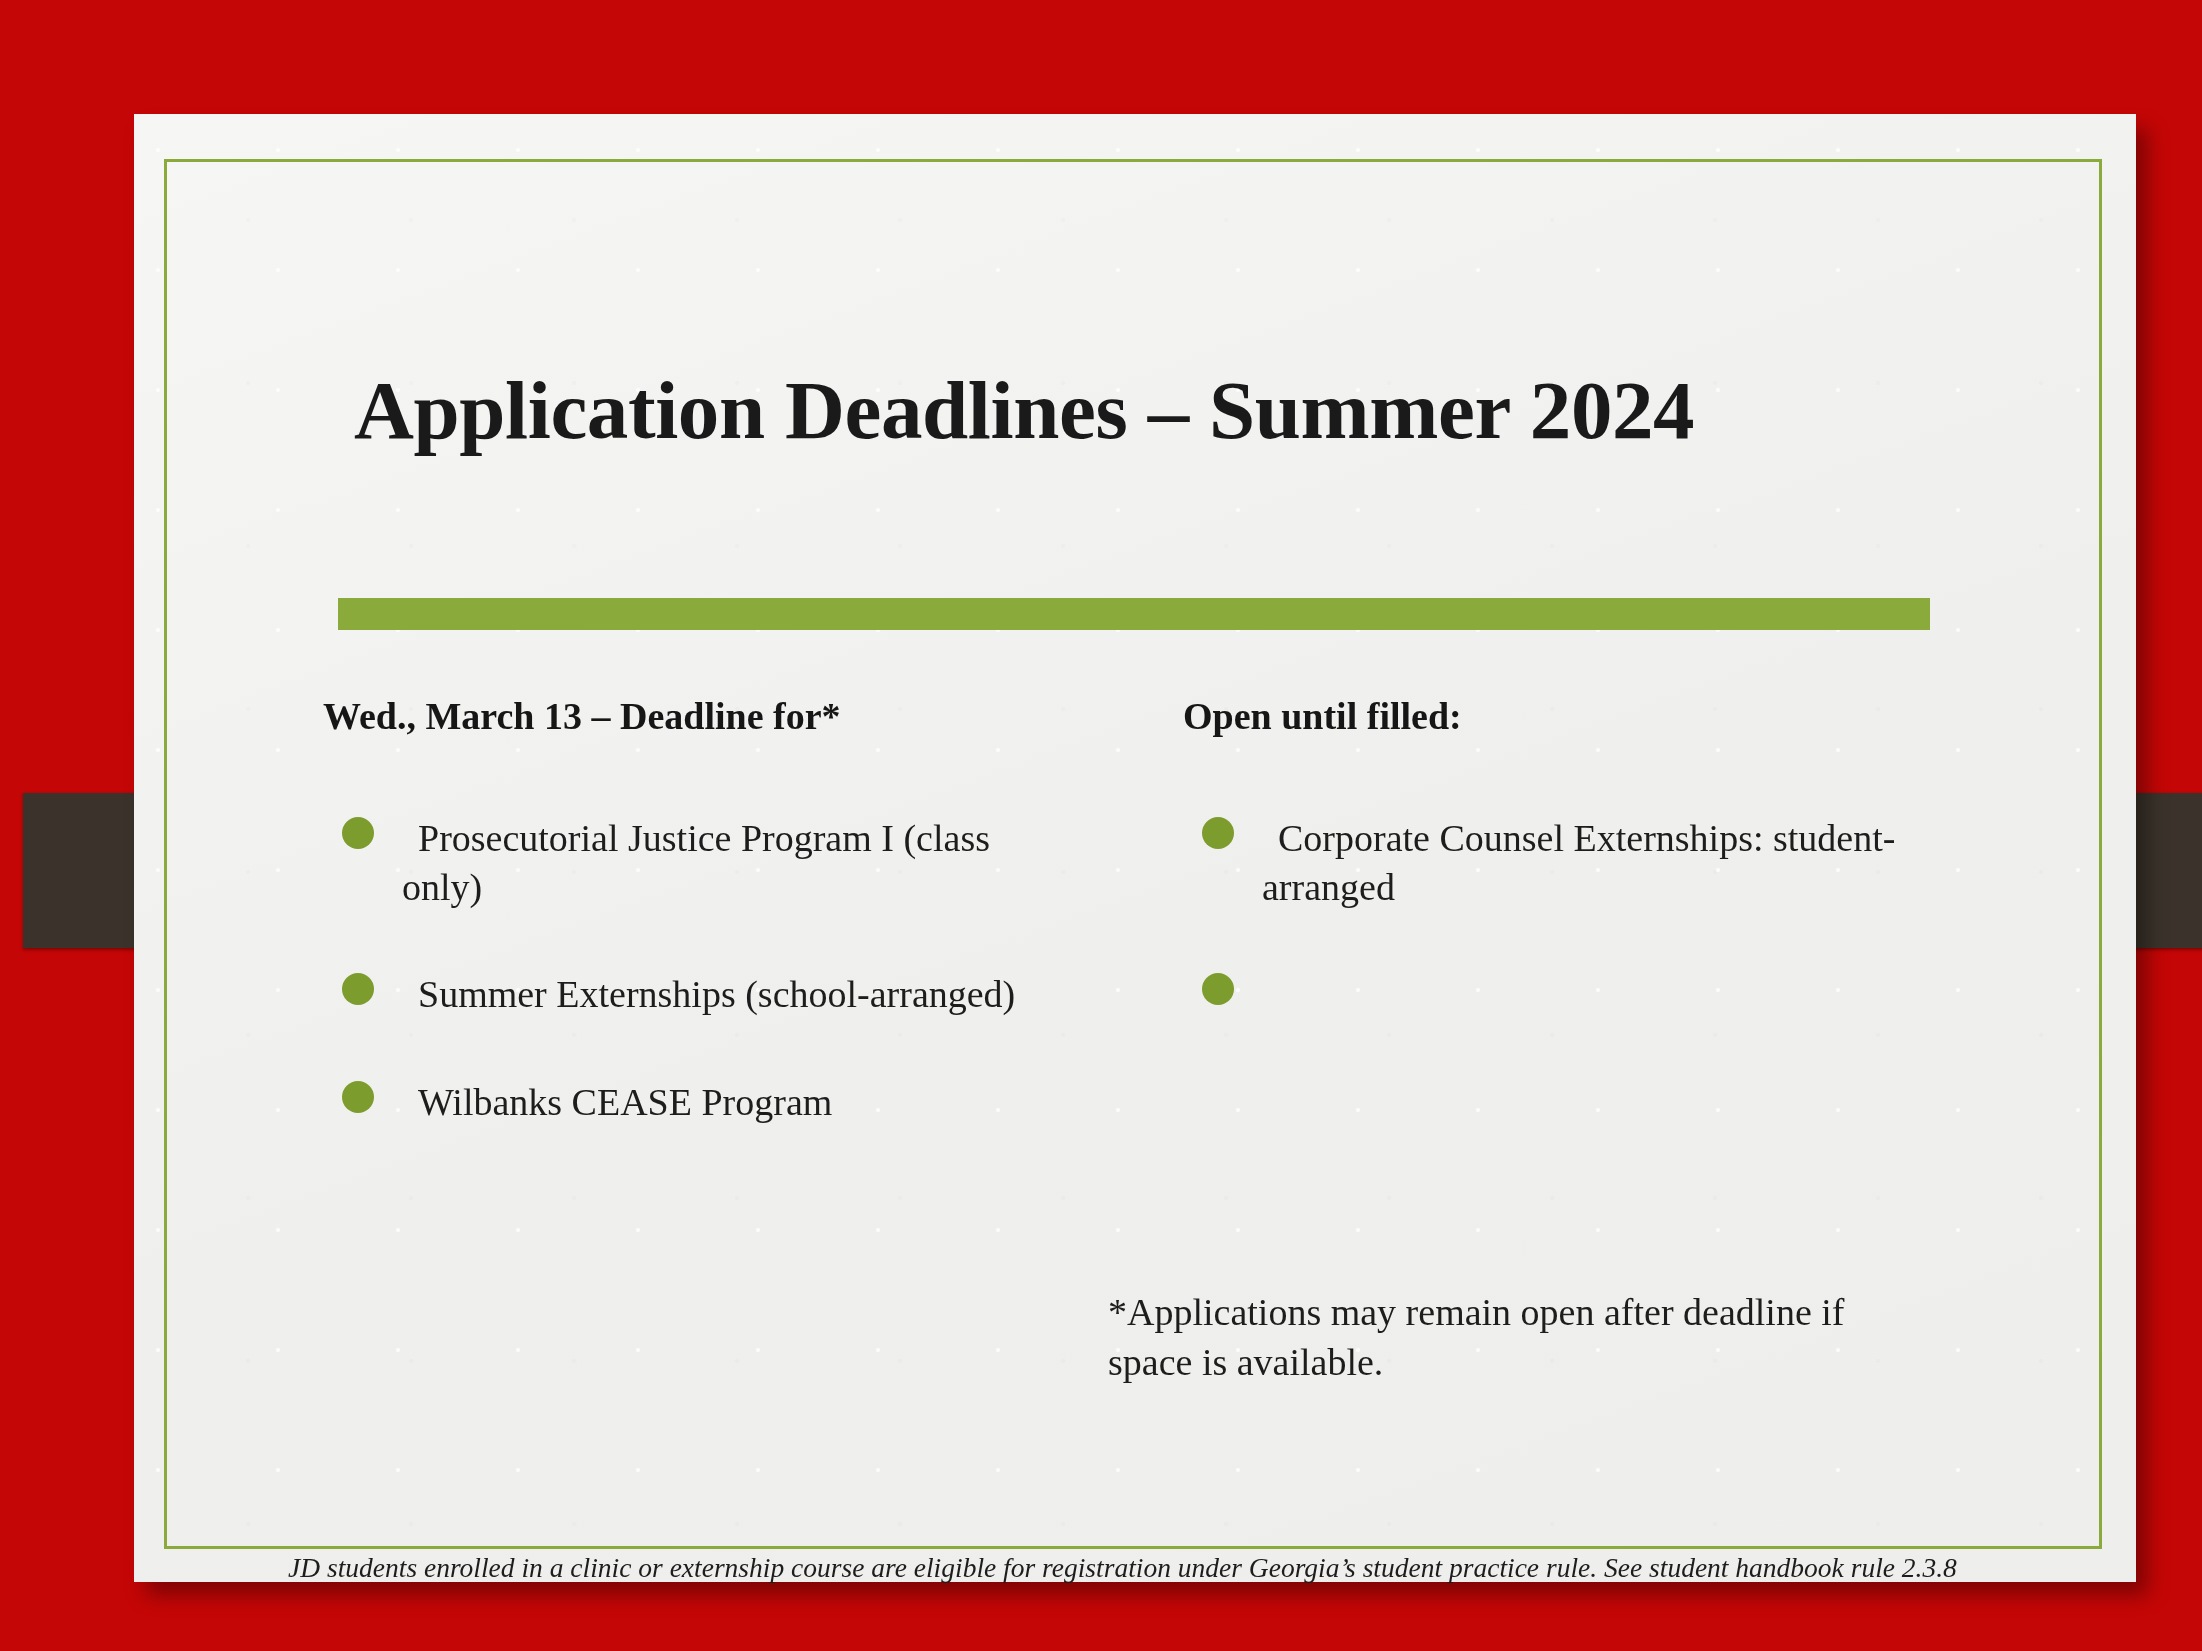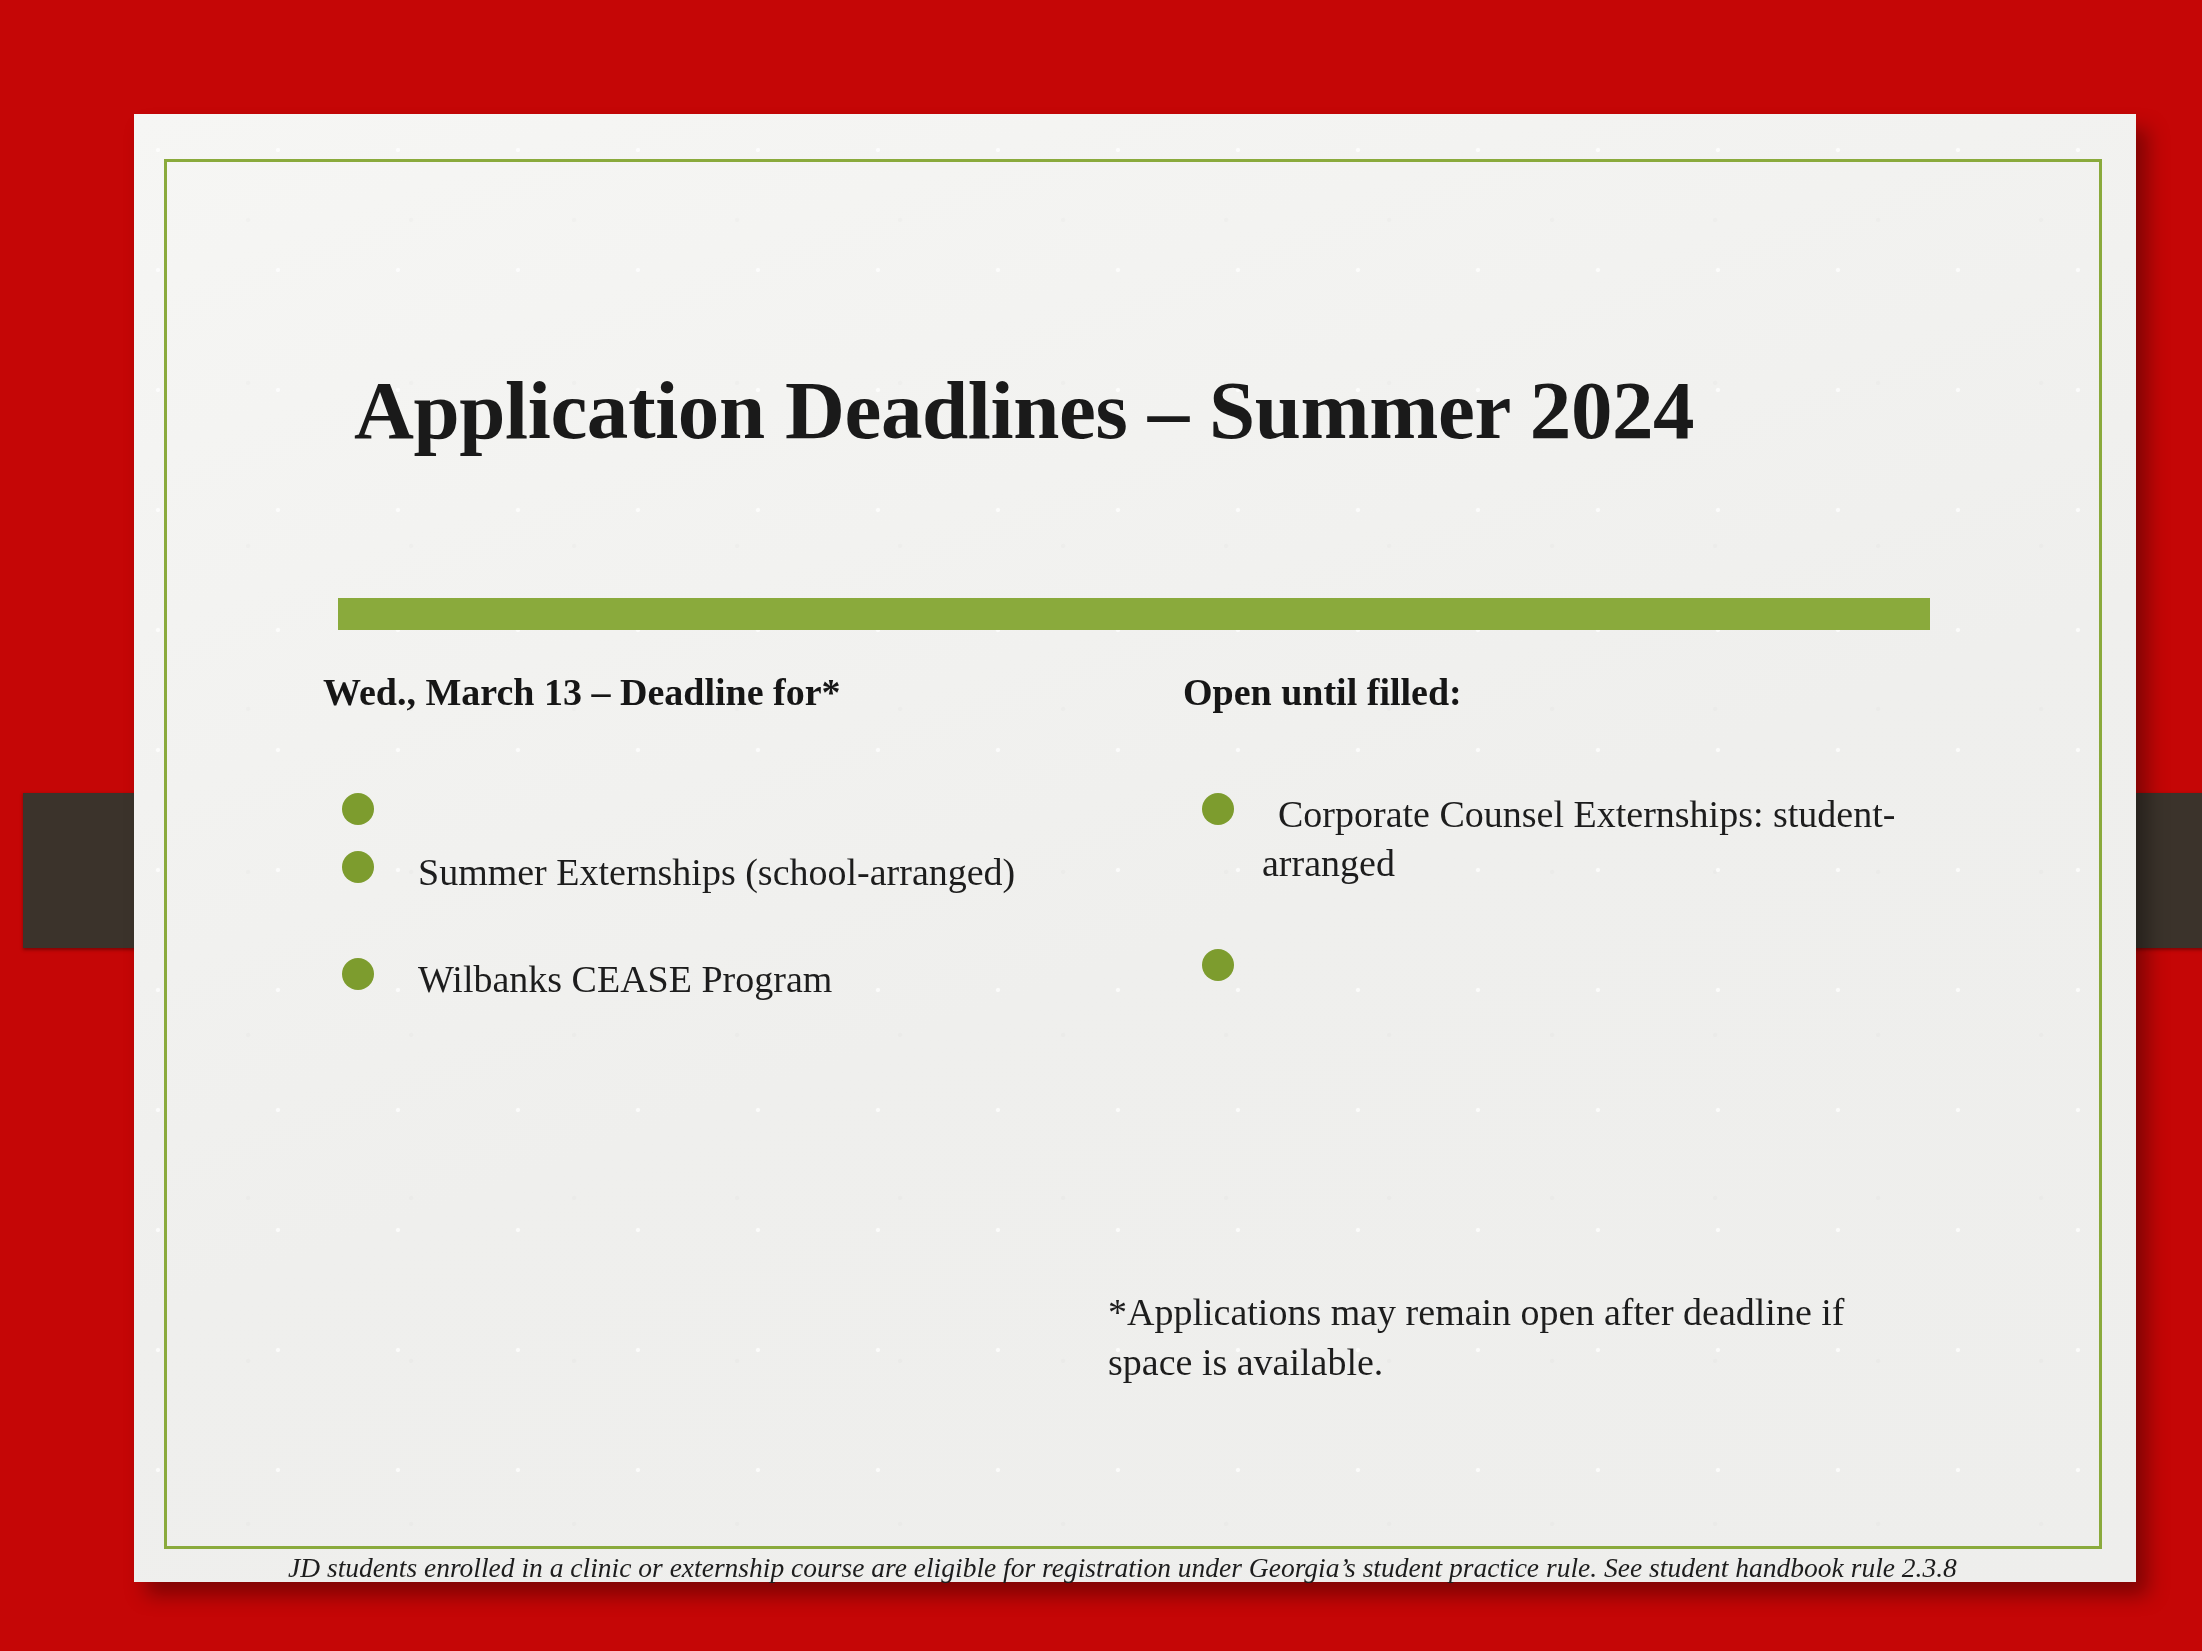--- a/index.html
+++ b/index.html
@@ -72,21 +72,21 @@
 
   
   #divider {
     position:absolute;
     left:204px; top:484px;
     width:1592px; height:4.3px;
     background:#8aaa3c;
   }
 
   
-  .column { position:absolute; top:524px; }
+  .column { position:absolute; top:548px; }
   #col-left  { left:157px; width:826px; }
   #col-right { left:1017px; width:843px; }
 
   .col-head {
     font-size:38px;
     font-weight:700;
     color:#161616;
     margin-bottom:26px;
     line-height:1.2;
   }
@@ -147,20 +147,21 @@
 
     <h1 id="title">Application Deadlines – Summer 2024</h1>
 
     <div id="divider"></div>
 
     <div class="column" id="col-left">
       <div class="col-head">Wed., March 13 – Deadline for*</div>
       <ul class="bullets">
         <li>
           <span class="dot"></span>
+          <span>Prosecutorial Justice Program I (class only)</span>
         </li>
         <li>
           <span class="dot"></span>
           <span>Summer Externships (school-arranged)</span>
         </li>
         <li>
           <span class="dot"></span>
           <span>Wilbanks CEASE Program</span>
         </li>
       </ul>

